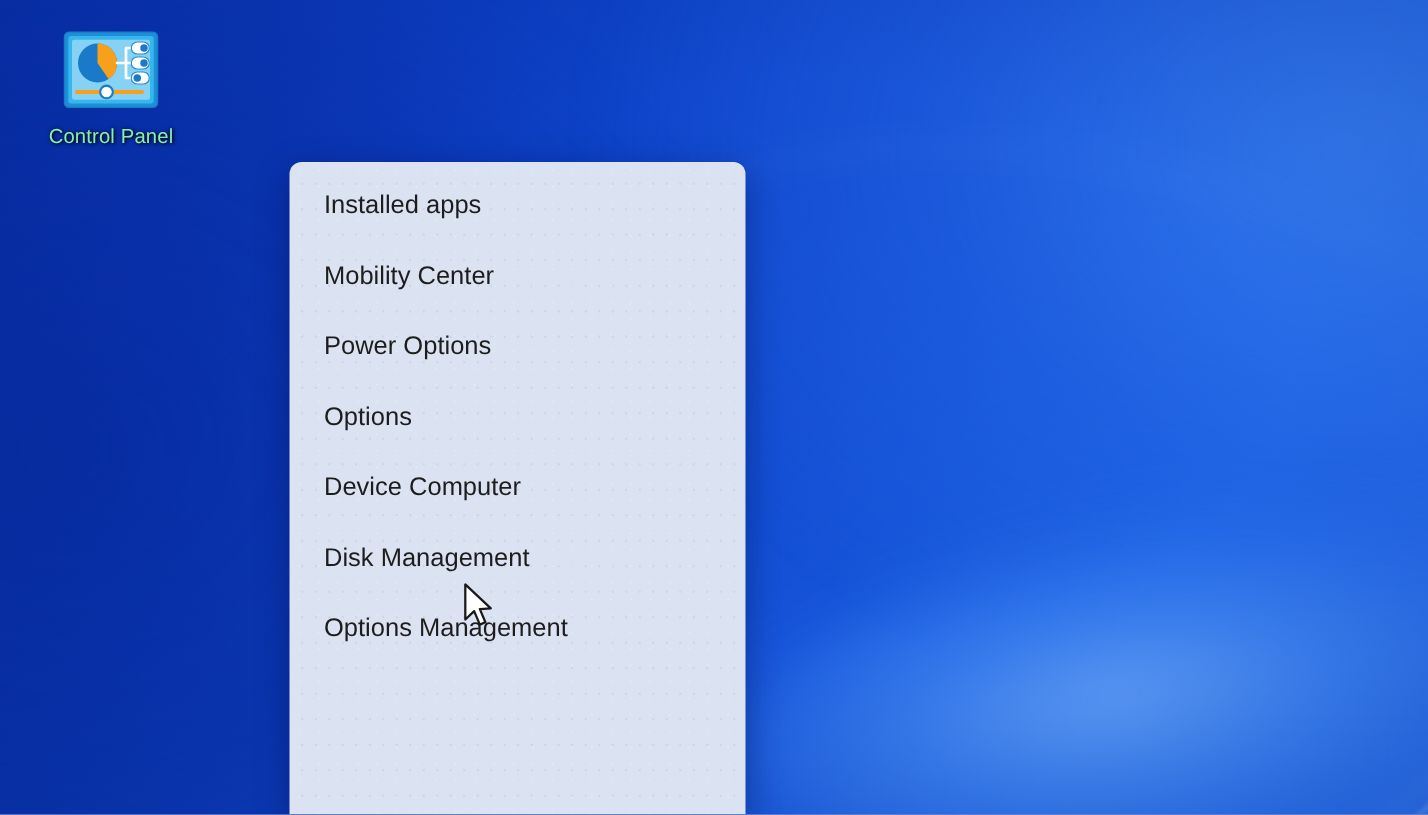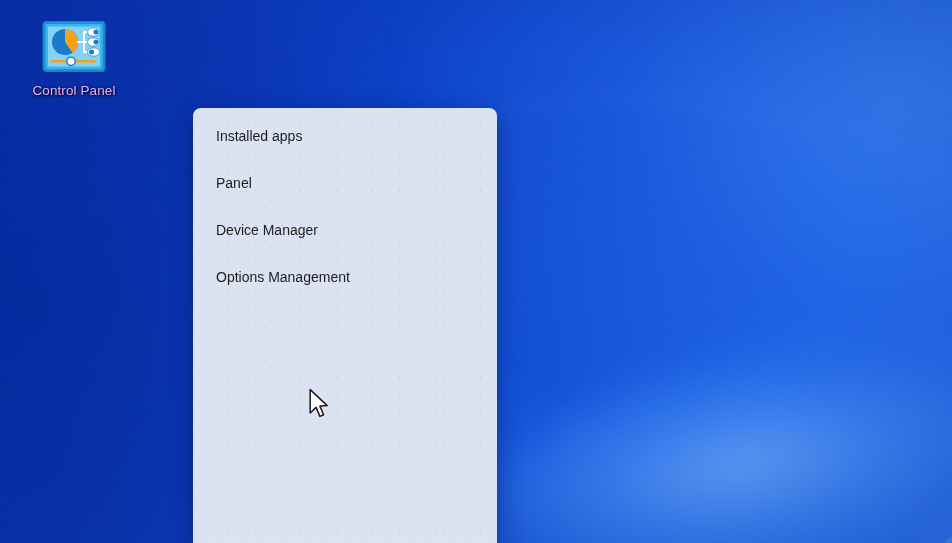--- a/index.html
+++ b/index.html
@@ -142,21 +142,21 @@
     text-align: center;
     cursor: default;
   }
   .icon-art {
     width: 64px;
     height: 55px;
     margin: 6px auto 8px auto;
     position: relative;
   }
   .icon-label {
-    color: #f0abfc;
+    color: #86efac;
     font-size: 13.5px;
     line-height: 16px;
     text-shadow: 1px 1px 2px rgba(0,0,0,0.85), 0 0 3px rgba(0,0,0,0.6);
     letter-spacing: 0.1px;
     white-space: nowrap;
   }
 
   
   #winx-menu {
     position: absolute;
@@ -187,21 +187,21 @@
     position: relative;
     z-index: 2;
     margin: 0;
     padding: 0;
     list-style: none;
   }
   .menu-item {
     height: 47px;
     line-height: 47px;
     padding: 0 0 0 23px;
-    font-size: 14px;
+    font-size: 17px;
     color: #1d1d1d;
     white-space: nowrap;
     cursor: default;
   }
   .menu-item:first-child { margin-top: 5px; }
 
   
   #cursor {
     position: absolute;
     left: 308px;
@@ -254,22 +254,25 @@
         <rect x="8" y="40" width="46" height="2.6" rx="1.3" ry="1.3" fill="#f7a01c"></rect>
         <circle cx="29" cy="41.3" r="4.2" fill="#ffffff" stroke="#1a79c9" stroke-width="1.4"></circle>
       </svg>
     </div>
     <div class="icon-label">Control Panel</div>
   </div>
 
   <div id="winx-menu">
     <ul class="menu-list">
       <li class="menu-item">Installed apps</li>
-      <li class="menu-item">Panel</li>
-      <li class="menu-item">Device Manager</li>
+      <li class="menu-item">Mobility Center</li>
+      <li class="menu-item">Power Options</li>
+      <li class="menu-item">Options</li>
+      <li class="menu-item">Device Computer</li>
+      <li class="menu-item">Disk Management</li>
       <li class="menu-item">Options Management</li>
     </ul>
   </div>
 
   <div id="cursor">
     <svg width="22" height="34" viewBox="0 0 22 34" xmlns="http://www.w3.org/2000/svg">
       <path d="M2.2 1.6 L2.2 25.0 L8.1 19.4 L11.9 28.4 L15.6 26.8 L11.9 18.1 L19.2 17.6 Z" fill="#ffffff" stroke="#1a1a1a" stroke-width="1.5" stroke-linejoin="round"></path>
     </svg>
   </div>
 

